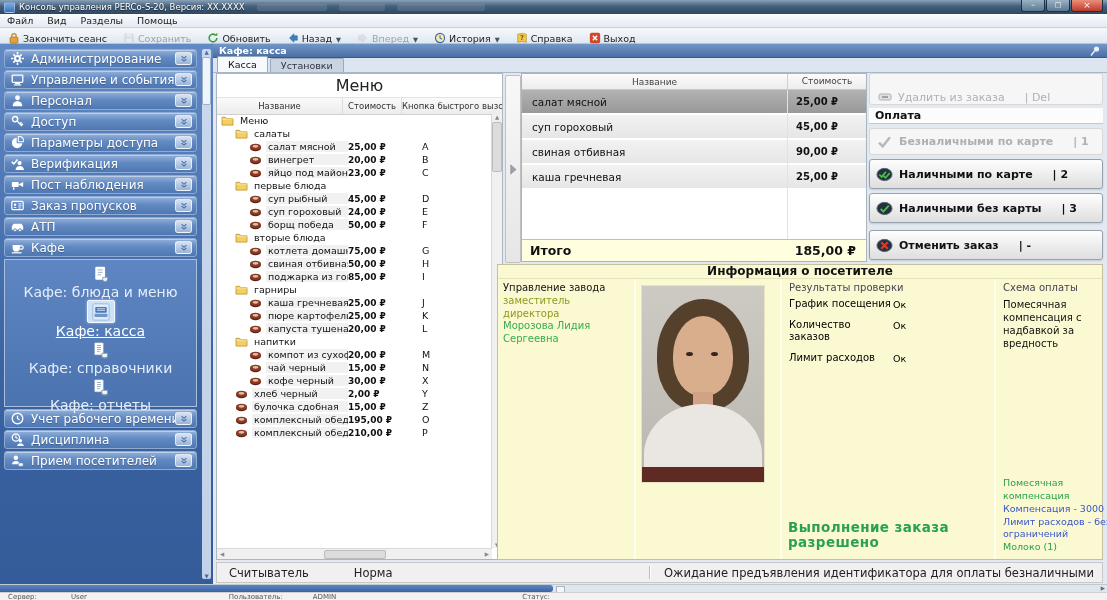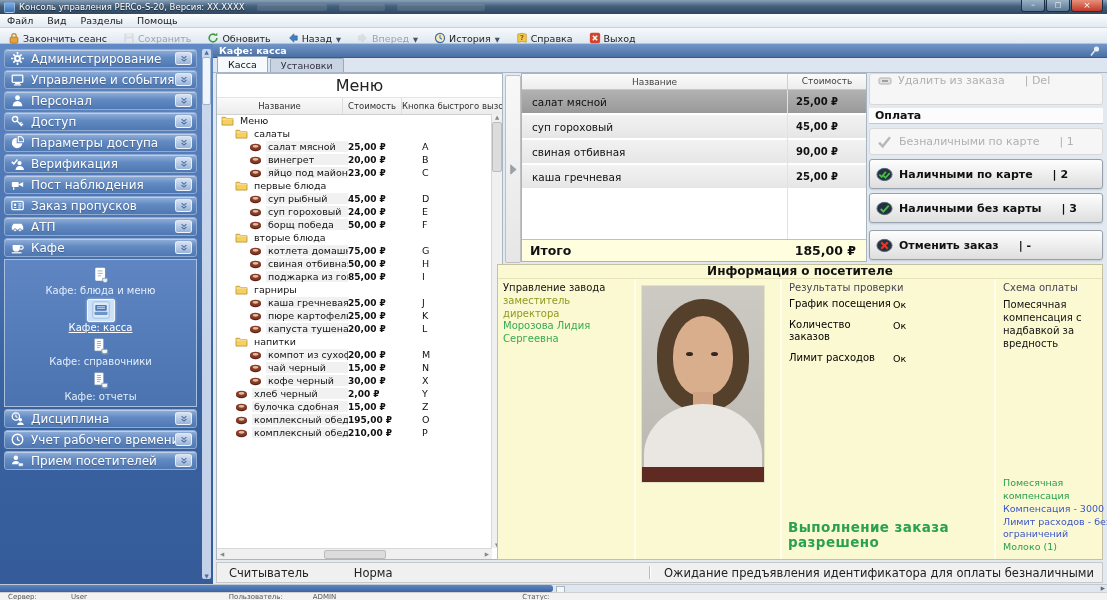--- a/index.html
+++ b/index.html
@@ -37,21 +37,21 @@
     background:linear-gradient(#93b1d9,#6189c2 45%,#4f78b2);border:1px solid #8fabd2;
     box-shadow:inset 0 1px 0 #ffffff66;display:flex;align-items:center;color:#fff;font-size:12px;padding:0 4px}
   .gicon{width:16px;height:14px;margin-right:6px;display:flex;align-items:center;justify-content:center;flex:none}
   .gicon svg{width:13px;height:13px}
   .glabel{flex:1;white-space:nowrap;overflow:hidden;text-shadow:0 1px 1px #00000044}
   .chev{width:15px;height:11px;border-radius:3px;background:linear-gradient(#d6e2f2,#9ab4d6);
     border:1px solid #ffffffaa;display:flex;align-items:center;justify-content:center;flex:none}
   .chev svg{width:8px;height:8px}
   .cafe-box{margin:0 16px 2px 4px;height:140px;border:1px solid #a8c0de;background:linear-gradient(#5f86c2,#4a73b0);
     display:flex;flex-direction:column;justify-content:space-around;padding:3px 0}
-  .cafe-item{display:flex;flex-direction:column;align-items:center;color:#e4eefb;font-size:10px;cursor:pointer}
+  .cafe-item{display:flex;flex-direction:column;align-items:center;color:#e4eefb;font-size:14px;cursor:pointer}
   .cicon{width:26px;height:21px;display:flex;align-items:center;justify-content:center;border-radius:2px}
   .cicon svg{width:18px;height:18px}
   .cafe-item.selected .cicon{background:#cde2f8;border:1px solid #f0f6fc;box-shadow:0 0 3px #ffffff88}
   .cafe-item.selected .clabel{text-decoration:underline;color:#fff}
   .side-scroll{position:absolute;right:2px;top:5px;bottom:5px;width:9px;background:#d7e2f2e0;border-radius:2px;
     display:flex;flex-direction:column;align-items:center;font-size:5.5px;color:#4a6da8}
   .arr-up::before{content:"▲"}.arr-down::before{content:"▼"}.arr-left::before{content:"◀"}.arr-right::before{content:"▶"}
   .side-scroll .arr-down{margin-top:auto}
   .ss-thumb{width:7px;height:46px;background:#f0f5fb;border:1px solid #9ab0cc;border-radius:2px;margin-top:2px}
   
@@ -107,28 +107,28 @@
     background:linear-gradient(#f2f2f2,#e6e6e6);cursor:pointer}
   .order-row.selected{background:linear-gradient(#b2b2b2,#999)}
   .o-name{flex:1;padding-left:10px;white-space:nowrap;overflow:hidden}
   .o-price{width:78px;flex:none;font-weight:600;padding-left:8px;box-sizing:border-box;font-size:10px}
   .order-total{height:21px;flex:none;border-top:1px solid #c0c0c0;background:#ffffe0;display:flex;align-items:center;
     font-weight:bold;font-size:12.5px;color:#111}
   .ot-label{flex:1;padding-left:8px}.ot-value{padding-right:10px}
   
   .actions{position:absolute;left:656px;top:0;width:234px;height:189px;display:flex;flex-direction:column}
   .act-remove{height:30px;flex:none;border:1px solid #d8d8d8;background:#f6f6f6;border-radius:3px;display:flex;
-    align-items:flex-start;color:#b0b0b0;font-size:11px;padding:0 8px;gap:6px}
+    align-items:flex-end;color:#b0b0b0;font-size:11px;padding:0 8px;gap:6px}
   .act-remove .picon svg{width:14px;height:14px;display:block}
   .pay-header{height:15px;flex:none;display:flex;align-items:center;font-weight:bold;font-size:11px;color:#111;
     border-bottom:1px solid #c8c8c8;background:#fcfcfc;margin-top:3px;padding-left:6px}
   .pay-btn{height:28px;flex:none;margin-top:4px;border:1px solid #98a2ac;border-radius:3px;display:flex;align-items:center;
     font-size:11px;font-weight:bold;color:#111;padding:0 6px;gap:6px;background:linear-gradient(#fefefe,#dedede);
     box-shadow:0 1px 2px #00000022;cursor:pointer}
-  .pay-btn.disabled{height:25px;background:#f6f6f6;border:1px solid #d8d8d8;color:#b0b0b0;font-weight:normal;box-shadow:none;cursor:default}
+  .pay-btn.disabled{height:25px;background:#f6f6f6;border:1px solid #d8d8d8;color:#b0b0b0;font-weight:bold;box-shadow:none;cursor:default}
   .pay-btn:last-child{margin-top:7px}
   .picon{flex:none;display:flex}
   .pay-btn .picon svg{width:17px;height:17px;display:block}
   .key{margin-left:14px;white-space:nowrap}
   
   .visitor{position:absolute;left:284px;top:191px;width:606px;height:296px;background:#fbf9d2;border:1px solid #c4c0a0;box-sizing:border-box}
   .v-header{height:13px;text-align:center;font-weight:bold;font-size:12px;color:#111;border-bottom:1px solid #e6e2bc;line-height:13px}
   .v-cols{position:absolute;top:14px;bottom:0;left:0;right:0;display:flex}
   .v-left{width:126px;flex:none;border-right:2px solid #fffdec;padding:3px 5px;font-size:10px;line-height:1.28}
   .v-dept{color:#111}.v-pos{color:#8f9a1f}.v-name{color:#35ad4e}
@@ -478,41 +478,41 @@
             </svg>
           </span>
           <span class="clabel">Кафе: отчеты</span>
         </div>
       </div>
     <div>
 
     <div class="group-btn">
           <span class="gicon">
             <svg viewBox="0 0 16 16">
+              <circle cx="8" cy="8" r="6.5" fill="none" stroke="#fff" stroke-width="1.7"></circle>
+              <path d="M8 4.5V8l2.6 1.8" stroke="#fff" stroke-width="1.5" fill="none"></path>
+            </svg>
+          </span>
+          <span class="glabel">Учет рабочего времени</span>
+          <span class="chev">
+            <svg viewBox="0 0 10 10">
+              <path d="M2 1.5l3 2.6 3-2.6M2 5l3 2.6L8 5" stroke="#4a6da8" stroke-width="1.3" fill="none"></path>
+            </svg>
+          </span>
+        </div>
+        <div class="group-btn">
+          <span class="gicon">
+            <svg viewBox="0 0 16 16">
               <circle cx="6" cy="5.5" r="4.5" fill="none" stroke="#fff" stroke-width="1.5"></circle>
               <path d="M6 3v2.5L8 7" stroke="#fff" stroke-width="1.3" fill="none"></path>
               <circle cx="11.5" cy="9.5" r="2.2" fill="#fff"></circle>
               <path d="M7.5 16a4.3 4.6 0 0 1 8.3 0z" fill="#fff"></path>
             </svg>
           </span>
           <span class="glabel">Дисциплина</span>
-          <span class="chev">
-            <svg viewBox="0 0 10 10">
-              <path d="M2 1.5l3 2.6 3-2.6M2 5l3 2.6L8 5" stroke="#4a6da8" stroke-width="1.3" fill="none"></path>
-            </svg>
-          </span>
-        </div>
-        <div class="group-btn">
-          <span class="gicon">
-            <svg viewBox="0 0 16 16">
-              <circle cx="8" cy="8" r="6.5" fill="none" stroke="#fff" stroke-width="1.7"></circle>
-              <path d="M8 4.5V8l2.6 1.8" stroke="#fff" stroke-width="1.5" fill="none"></path>
-            </svg>
-          </span>
-          <span class="glabel">Учет рабочего времени</span>
           <span class="chev">
             <svg viewBox="0 0 10 10">
               <path d="M2 1.5l3 2.6 3-2.6M2 5l3 2.6L8 5" stroke="#4a6da8" stroke-width="1.3" fill="none"></path>
             </svg>
           </span>
         </div>
         <div class="group-btn">
           <span class="gicon">
             <svg viewBox="0 0 16 16">
               <circle cx="6" cy="4.5" r="2.8" fill="#fff"></circle>

